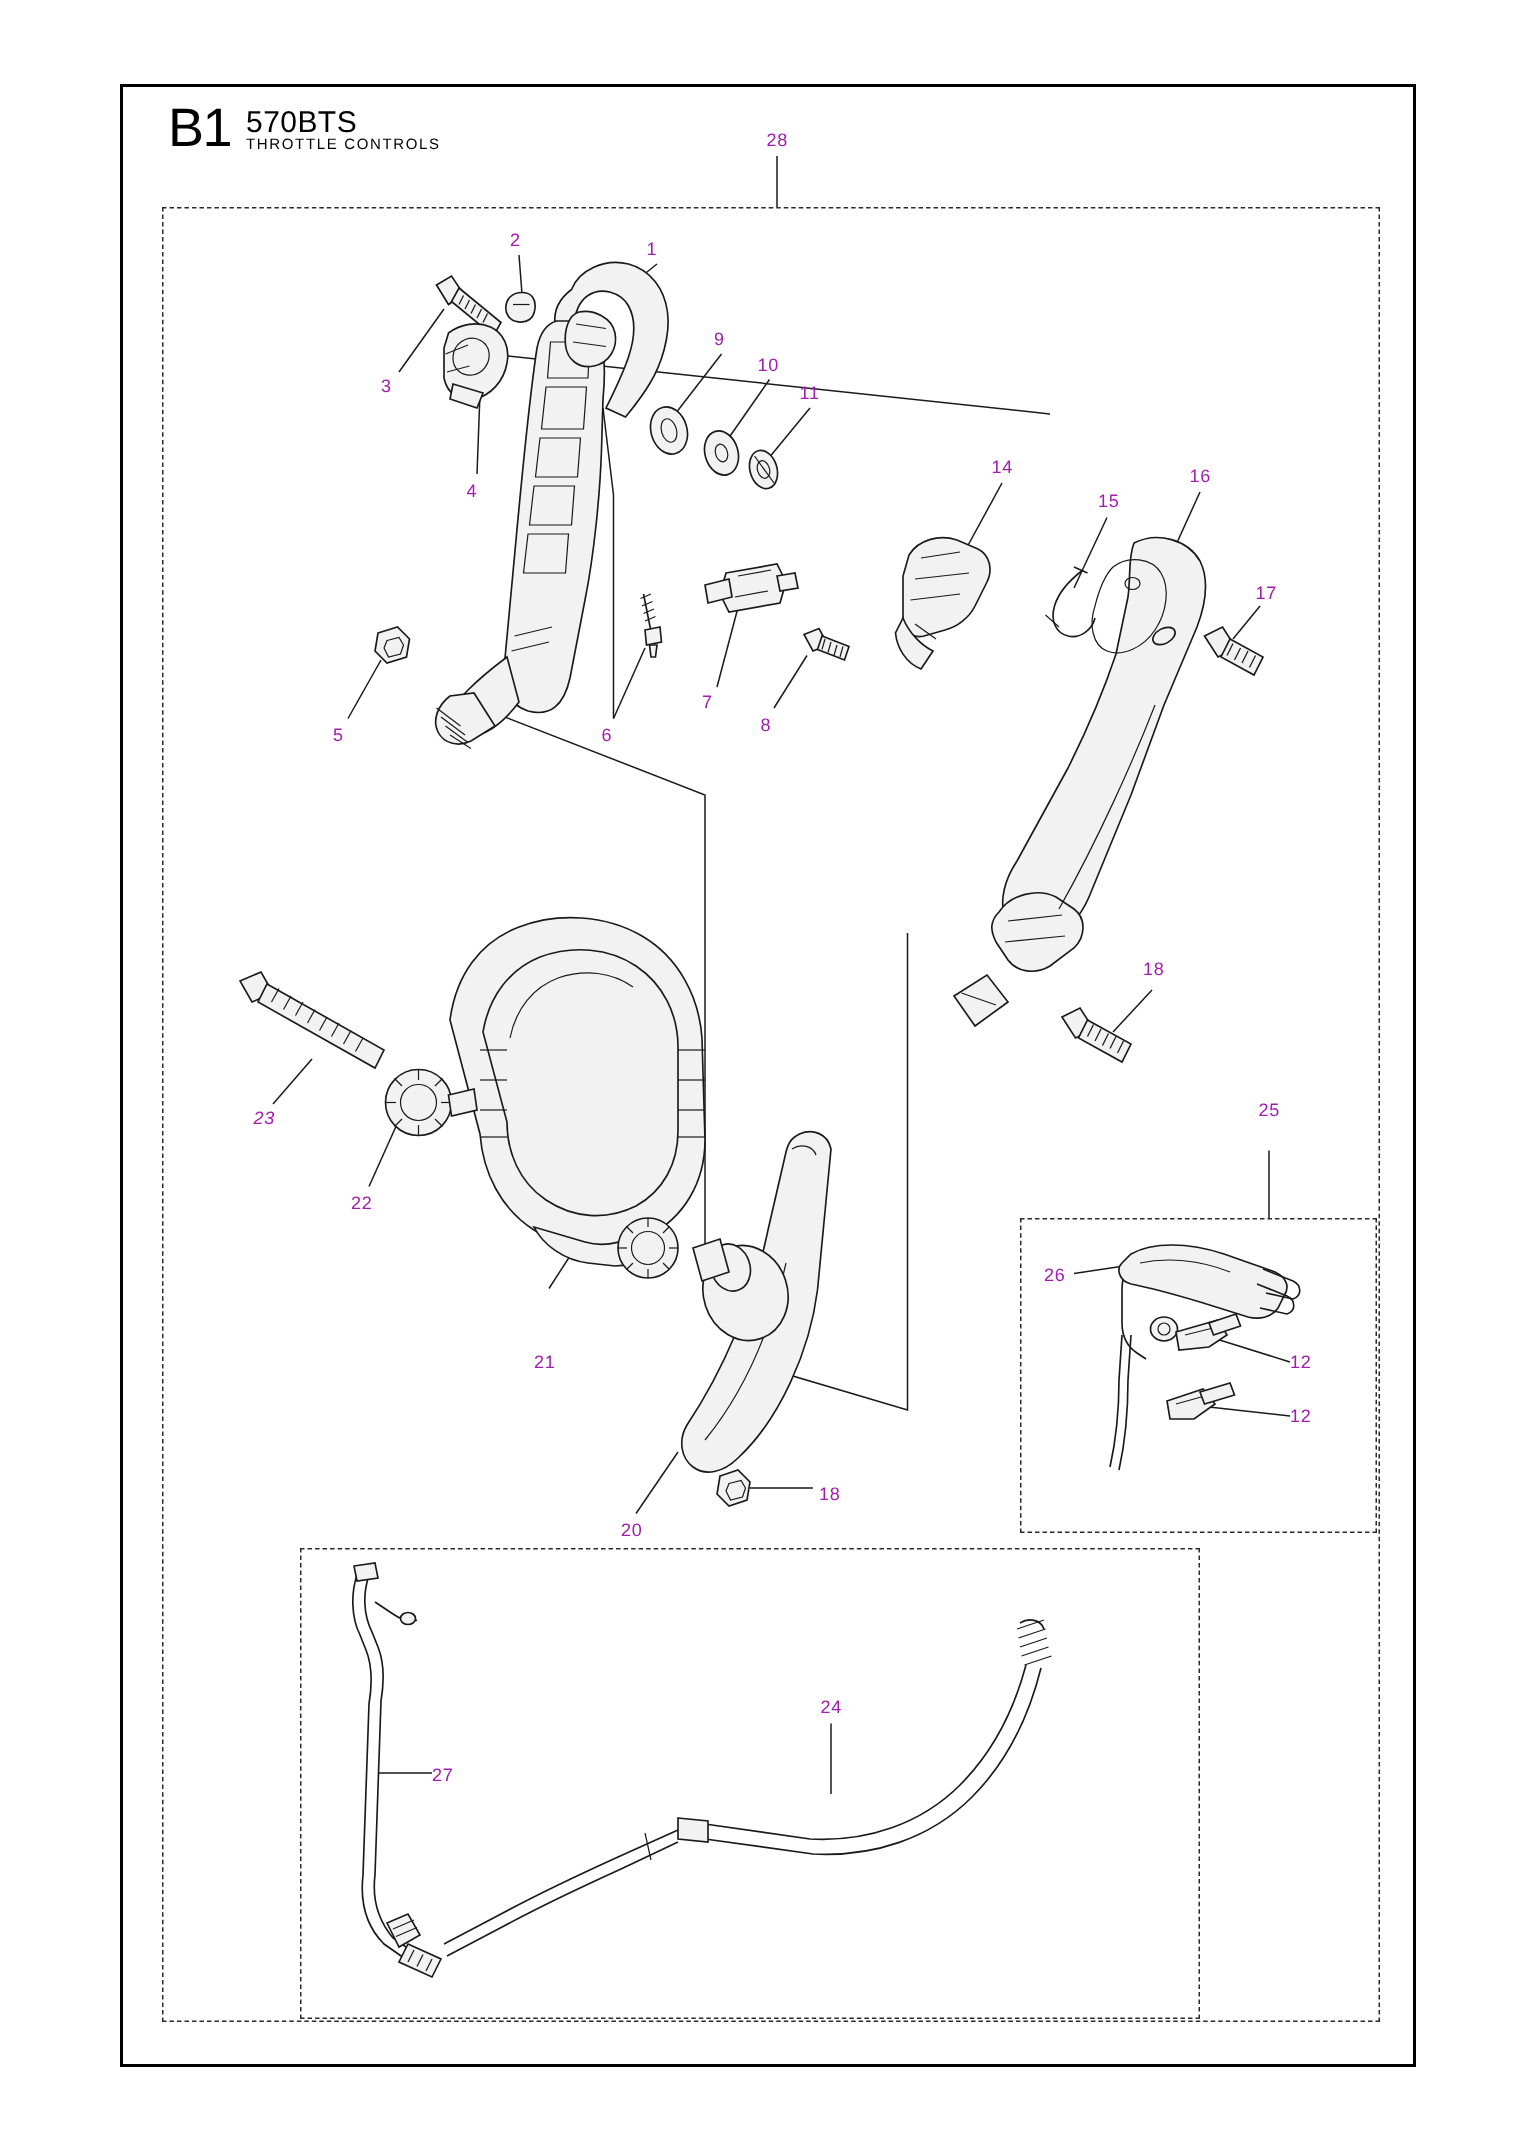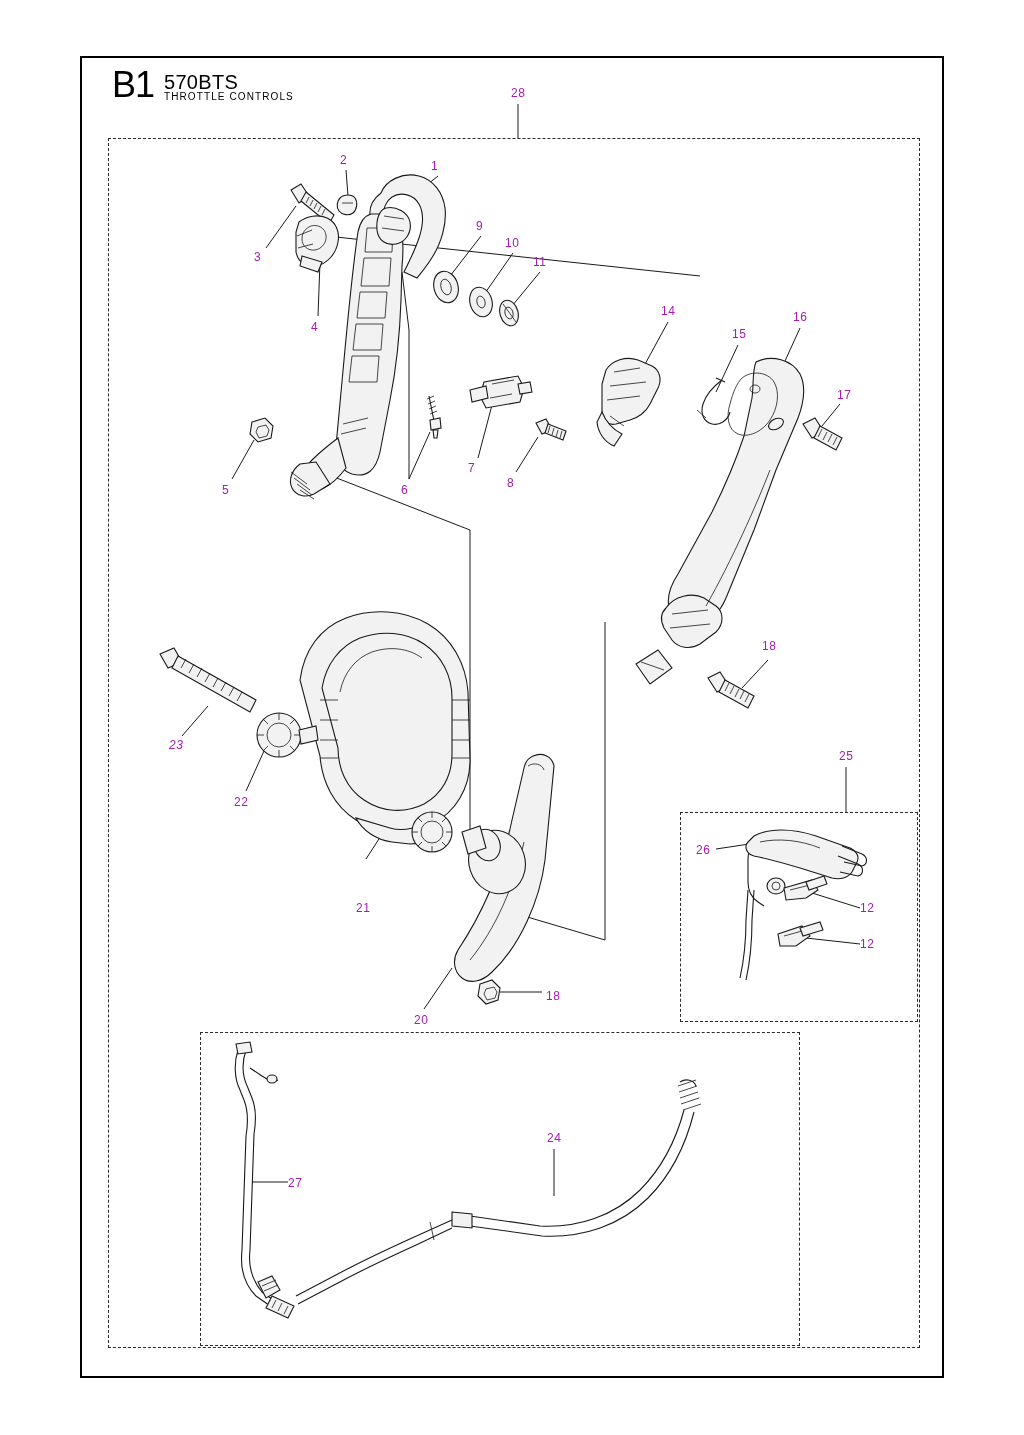--- a/index.html
+++ b/index.html
@@ -544,18 +544,18 @@
   <div class="lbl" style="left:732px; top:326px;">15</div>
   <div class="lbl" style="left:793px; top:309px;">16</div>
   <div class="lbl" style="left:837px; top:387px;">17</div>
   <div class="lbl" style="left:762px; top:638px;">18</div>
   <div class="lbl" style="left:546px; top:988px;">18</div>
   <div class="lbl" style="left:414px; top:1012px;">20</div>
   <div class="lbl" style="left:356px; top:900px;">21</div>
   <div class="lbl" style="left:234px; top:794px;">22</div>
   <div class="lbl" style="left:169px; top:737px;font-style:italic;">23</div>
   <div class="lbl" style="left:547px; top:1130px;">24</div>
-  <div class="lbl" style="left:839px; top:748px;">25</div>
+  <div class="lbl" style="left:839px; top:732px;">25</div>
   <div class="lbl" style="left:696px; top:842px;">26</div>
   <div class="lbl" style="left:288px; top:1175px;">27</div>
   <div class="lbl" style="left:511px; top:85px;">28</div>
 
 </div>
 
 </body></html>

